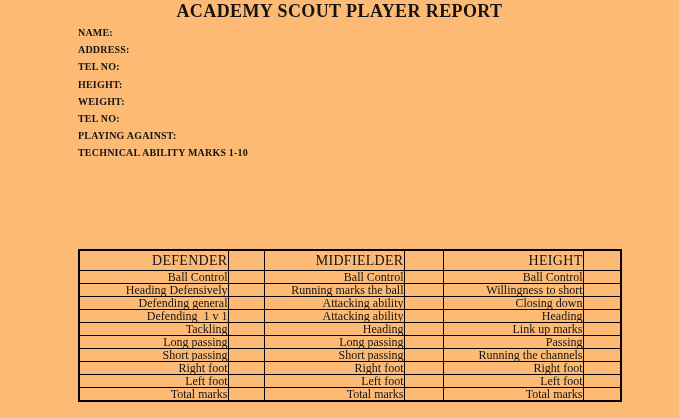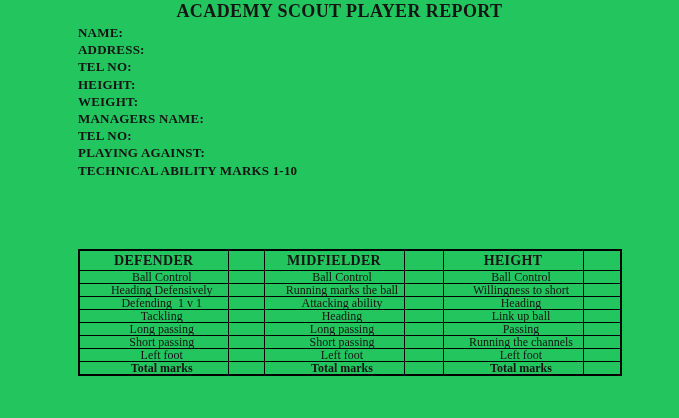--- a/index.html
+++ b/index.html
@@ -1,65 +1,64 @@
 <!DOCTYPE html>
 <html><head>
 <meta charset="utf-8">
 <style>
   html,body{margin:0;padding:0}
   body{
     width:679px;height:418px;background:#ffffff;overflow:hidden;
     font-family:"Liberation Serif", serif;color:#141414;
   }
-  .page{position:relative;width:679px;height:418px;background:#22c55e}
+  .page{position:relative;width:679px;height:418px;background:#fdba74}
   .title{
     position:absolute;top:1px;left:0;width:679px;text-align:center;
     font-weight:bold;font-size:18px;letter-spacing:.4px;white-space:nowrap;
   }
   .fields{position:absolute;top:24px;left:78px}
   .field-row{
-    font-weight:bold;font-size:13px;line-height:17.2px;
+    font-weight:bold;font-size:10px;line-height:17.2px;
     white-space:pre;letter-spacing:.2px;
   }
   table.marks-table{
     position:absolute;left:78px;top:249px;width:542px;
     border-collapse:collapse;table-layout:fixed;
     border:2px solid #000;
   }
   .marks-table th,.marks-table td{
     border:1px solid #000;overflow:hidden;white-space:pre;
     padding:0;vertical-align:middle;
   }
   .marks-table th.pos-header{
-    height:19px;font-size:14px;font-weight:bold;text-align:center;letter-spacing:.3px;
+    height:19px;font-size:14px;font-weight:normal;text-align:right;letter-spacing:.3px;
   }
   .marks-table td.skill-cell{
-    height:12px;font-size:12px;line-height:12px;padding-left:16px;text-align:center;
+    height:12px;font-size:12px;line-height:12px;padding-left:16px;text-align:right;
   }
   .marks-table td.marks-cell{height:12px}
-  .marks-table tr.total-row td.skill-cell{font-weight:bold}
+  .marks-table tr.total-row td.skill-cell{font-weight:normal}
   col.c-label-1{width:149px}
   col.c-marks-1{width:36px}
   col.c-label-2{width:140px}
   col.c-marks-2{width:39px}
   col.c-label-3{width:140px}
   col.c-marks-3{width:38px}
 </style>
 </head>
 <body>
 
 <div class="page">
   <div class="title">ACADEMY SCOUT PLAYER REPORT</div>
   <div class="fields">
       <div class="field-row">NAME:</div>
       <div class="field-row">ADDRESS:</div>
       <div class="field-row">TEL NO:</div>
       <div class="field-row">HEIGHT:</div>
       <div class="field-row">WEIGHT:</div>
-      <div class="field-row">MANAGERS NAME:</div>
       <div class="field-row">TEL NO:</div>
       <div class="field-row">PLAYING AGAINST:</div>
       <div class="field-row">TECHNICAL ABILITY MARKS 1-10</div>
     </div>
   <table class="marks-table">
     <colgroup>
       <col class="c-label-1">
         <col class="c-marks-1">
       <col class="c-label-2">
         <col class="c-marks-2">
@@ -87,49 +86,65 @@
         </tr>
         <tr>
           <td class="skill-cell">Heading Defensively</td>
           <td class="marks-cell"></td>
           <td class="skill-cell">Running marks the ball</td>
           <td class="marks-cell"></td>
           <td class="skill-cell">Willingness to short</td>
           <td class="marks-cell"></td>
         </tr>
         <tr>
+          <td class="skill-cell">Defending general</td>
+          <td class="marks-cell"></td>
+          <td class="skill-cell">Attacking ability</td>
+          <td class="marks-cell"></td>
+          <td class="skill-cell">Closing down</td>
+          <td class="marks-cell"></td>
+        </tr>
+        <tr>
           <td class="skill-cell">Defending  1 v 1</td>
           <td class="marks-cell"></td>
           <td class="skill-cell">Attacking ability</td>
           <td class="marks-cell"></td>
           <td class="skill-cell">Heading</td>
           <td class="marks-cell"></td>
         </tr>
         <tr>
           <td class="skill-cell">Tackling</td>
           <td class="marks-cell"></td>
           <td class="skill-cell">Heading</td>
           <td class="marks-cell"></td>
-          <td class="skill-cell">Link up ball</td>
+          <td class="skill-cell">Link up marks</td>
           <td class="marks-cell"></td>
         </tr>
         <tr>
           <td class="skill-cell">Long passing</td>
           <td class="marks-cell"></td>
           <td class="skill-cell">Long passing</td>
           <td class="marks-cell"></td>
           <td class="skill-cell">Passing</td>
           <td class="marks-cell"></td>
         </tr>
         <tr>
           <td class="skill-cell">Short passing</td>
           <td class="marks-cell"></td>
           <td class="skill-cell">Short passing</td>
           <td class="marks-cell"></td>
           <td class="skill-cell">Running the channels</td>
+          <td class="marks-cell"></td>
+        </tr>
+        <tr>
+          <td class="skill-cell">Right foot</td>
+          <td class="marks-cell"></td>
+          <td class="skill-cell">Right foot</td>
+          <td class="marks-cell"></td>
+          <td class="skill-cell">Right foot</td>
           <td class="marks-cell"></td>
         </tr>
         <tr>
           <td class="skill-cell">Left foot</td>
           <td class="marks-cell"></td>
           <td class="skill-cell">Left foot</td>
           <td class="marks-cell"></td>
           <td class="skill-cell">Left foot</td>
           <td class="marks-cell"></td>
         </tr>

